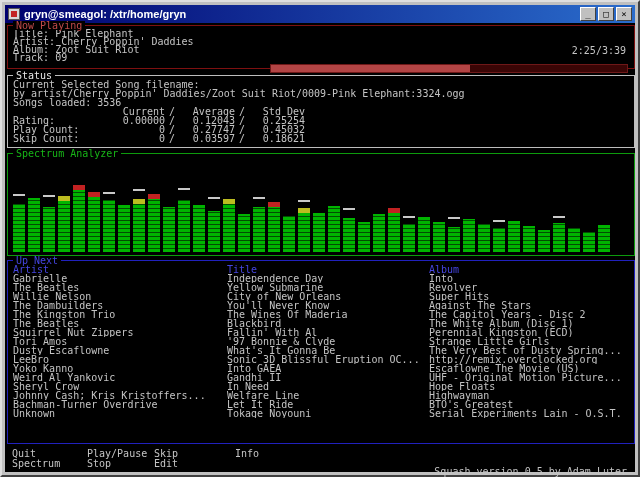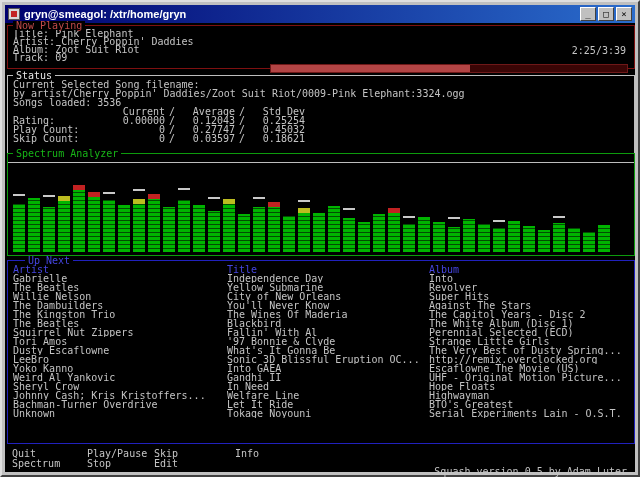--- a/index.html
+++ b/index.html
@@ -32,21 +32,21 @@
   .np { left:2px; top:2px; width:628px; height:44px; border-color:var(--np-border,#7e1010); }
   .np .box-label { color:var(--np-label,#c04a4a); }
   .np-body { padding:4px 5px; }
   .np-line { line-height:8px; white-space:pre; }
   .np-time { position:absolute; top:20px; right:8px; }
   .progress { position:absolute; left:262px; top:38px; width:358px; height:9px;
               background:var(--progress-track,#3a0505); border:1px solid #6e1818; }
   .progress-fill { height:100%; background:var(--progress-fill,#b24444); }
 
   
-  .status { left:2px; top:52px; width:628px; height:88px; border-color:var(--status-border,#bdbdbd); }
+  .status { left:2px; top:52px; width:628px; height:73px; border-color:var(--status-border,#bdbdbd); }
   .status .box-label { color:#e8e8e8; }
   .st-body { padding:4px 5px; }
   .st-line { white-space:pre; }
   .st-row { display:flex; }
   .st-label { width:96px; }
   .st-val { width:56px; text-align:right; overflow:hidden; }
   .st-sep { width:14px; text-align:center; }
 
   
   .spectrum { left:2px; top:130px; width:628px; height:103px; border-color:var(--spectrum-border,#0d9b0d); }
@@ -57,21 +57,21 @@
              justify-content:flex-end; align-items:stretch; }
   .peak { height:2px; background:#c8c8c8; }
   .bar { position:relative;
          background:repeating-linear-gradient(to top, var(--bar-green,#00b400) 0 3px, #024d02 3px 4px); }
   .bar .cap { position:absolute; top:0; left:0; right:0; height:5px; }
   .cap-red .cap { background:var(--cap-red,#c22222); }
   .cap-yellow .cap { background:var(--cap-yellow,#bcbc20); }
 
   
   .upnext { left:2px; top:237px; width:628px; height:184px; border-color:var(--upnext-border,#2121bd); }
-  .upnext .box-label { color:var(--upnext-header,#4545e0);margin-left:12px; }
+  .upnext .box-label { color:var(--upnext-header,#4545e0); }
   .un-body { padding:4px 0 0 0; }
   .un-header, .un-row { display:flex; padding:0 5px; }
   .un-header span, .un-row span { overflow:hidden; white-space:nowrap; display:block; }
   .un-header { color:var(--upnext-header,#4545e0); }
   .col-artist { width:214px; flex:0 0 214px; }
   .col-title  { width:202px; flex:0 0 202px; }
   .col-album  { flex:1; }
 
   
   .menu-row { position:absolute; left:7px; display:flex; }
@@ -350,21 +350,21 @@
               <span class="col-album">The Capitol Years - Disc 2</span>
             </div>
             <div class="un-row">
               <span class="col-artist">The Beatles</span>
               <span class="col-title">Blackbird</span>
               <span class="col-album">The White Album (Disc 1)</span>
             </div>
             <div class="un-row">
               <span class="col-artist">Squirrel Nut Zippers</span>
               <span class="col-title">Fallin' With Al</span>
-              <span class="col-album">Perennial Selected (ECD)</span>
+              <span class="col-album">Perennial Kingston (ECD)</span>
             </div>
             <div class="un-row">
               <span class="col-artist">Tori Amos</span>
               <span class="col-title">'97 Bonnie &amp; Clyde</span>
               <span class="col-album">Strange Little Girls</span>
             </div>
             <div class="un-row">
               <span class="col-artist">Dusty Escaflowne</span>
               <span class="col-title">What's It Gonna Be</span>
               <span class="col-album">The Very Best of Dusty Spring...</span>

